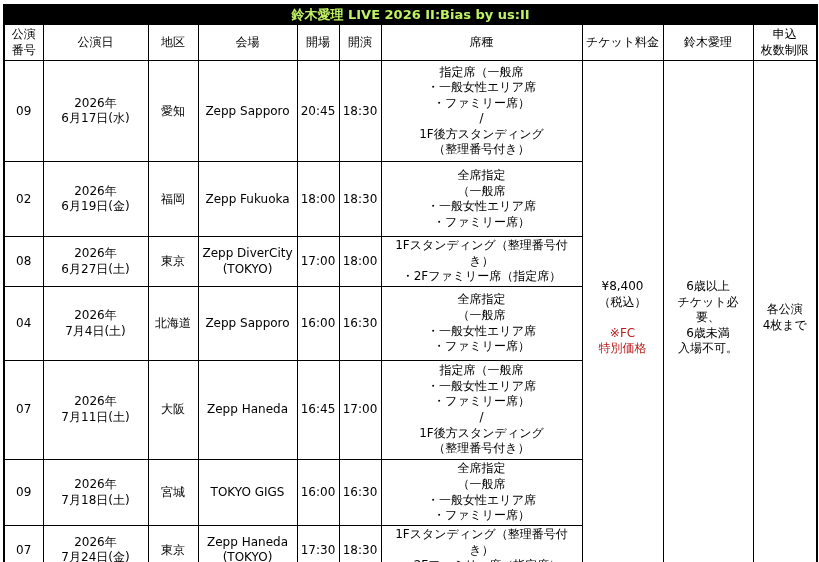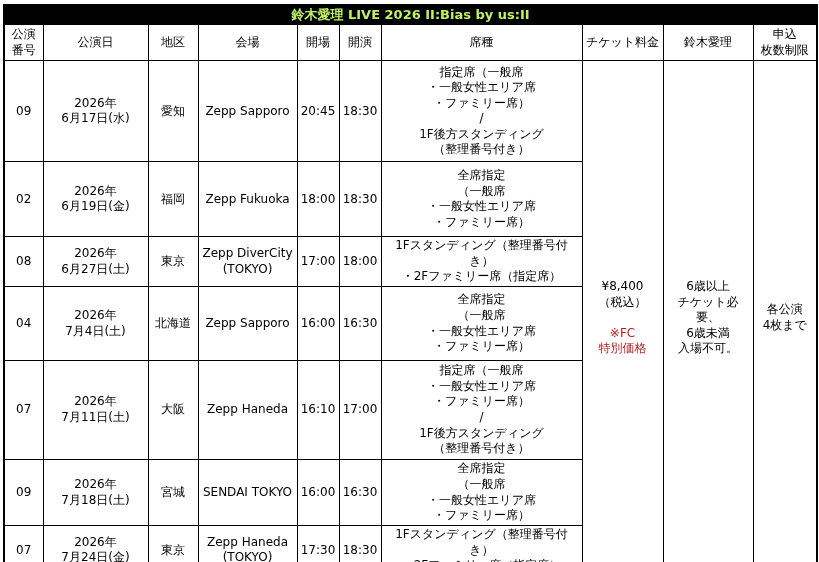--- a/index.html
+++ b/index.html
@@ -153,36 +153,36 @@
 ・一般女性エリア席
 ・ファミリー席）</td>
   </tr>
 
   <tr class="h98">
     <td>07</td>
     <td>2026年
 7月11日(土)</td>
     <td>大阪</td>
     <td>Zepp Haneda</td>
-    <td>16:10</td>
+    <td>16:45</td>
     <td>17:00</td>
     <td>指定席（一般席
 ・一般女性エリア席
 ・ファミリー席）
 /
 1F後方スタンディング
 （整理番号付き）</td>
   </tr>
 
   <tr class="h66">
     <td>09</td>
     <td>2026年
 7月18日(土)</td>
     <td>宮城</td>
-    <td>SENDAI TOKYO</td>
+    <td>TOKYO GIGS</td>
     <td>16:00</td>
     <td>16:30</td>
     <td>全席指定
 （一般席
 ・一般女性エリア席
 ・ファミリー席）</td>
   </tr>
 
   <tr class="h42">
     <td>07</td>

